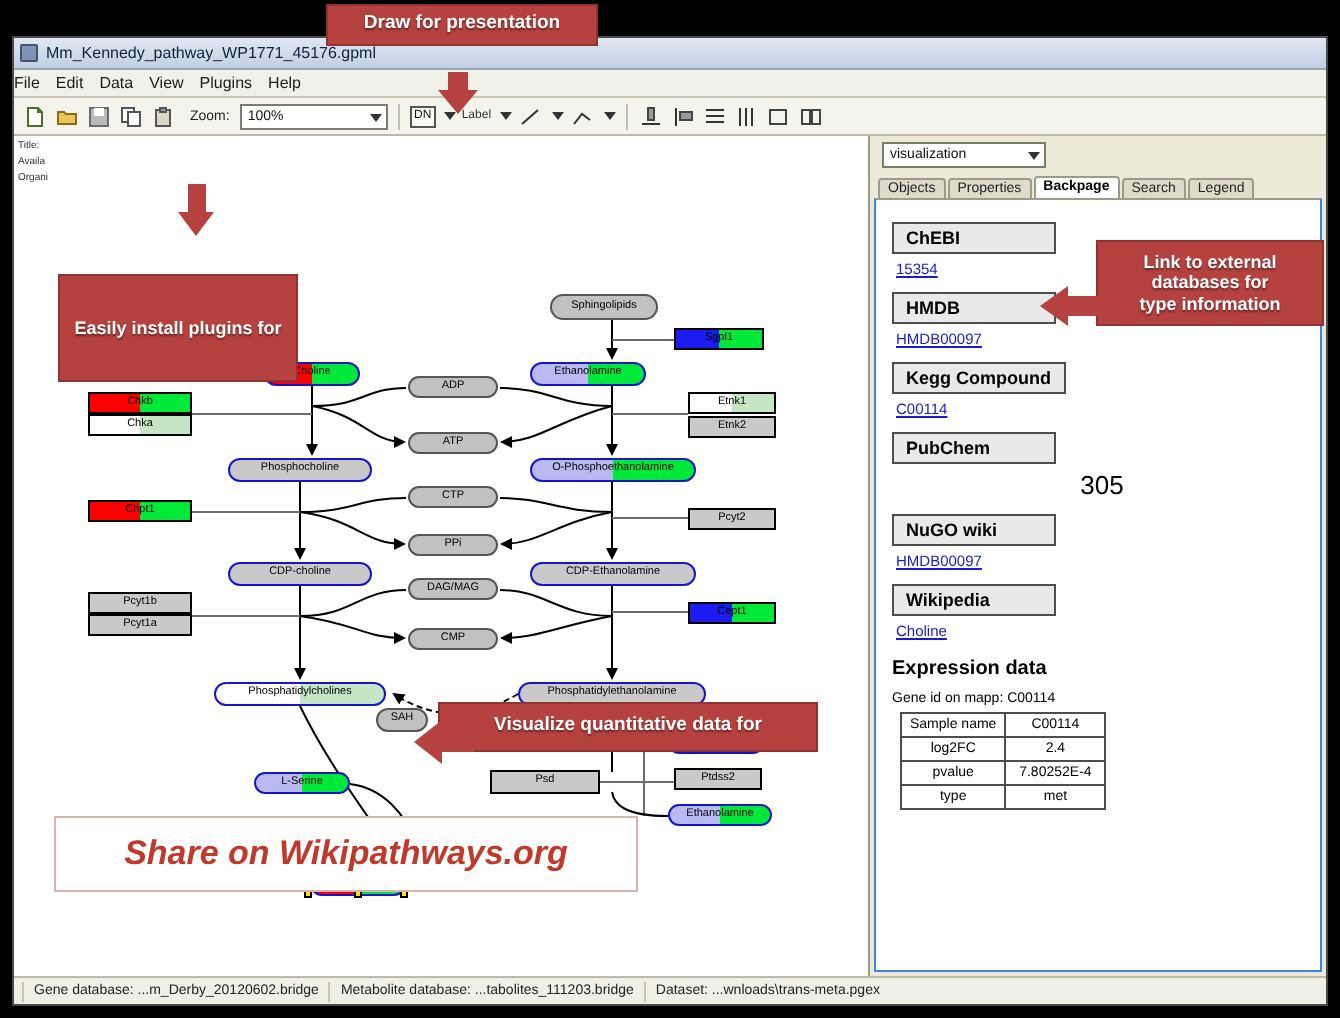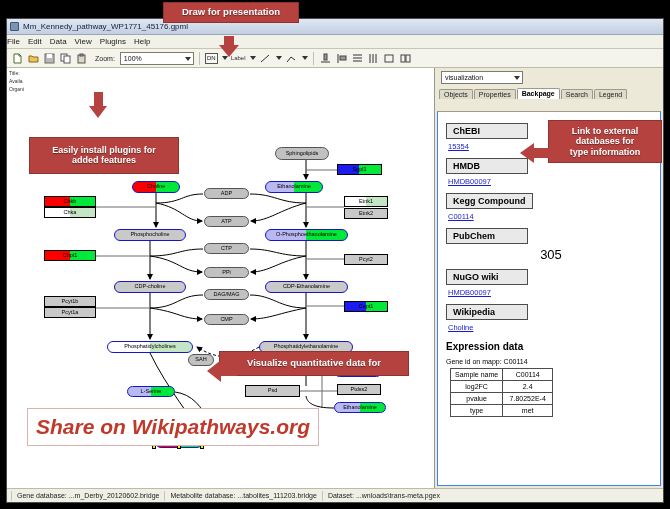--- a/index.html
+++ b/index.html
@@ -56,21 +56,21 @@
   .canvaswrap { position:relative; width:428px; background:#fff;
     border-right:1px solid #9a9a8a; overflow:hidden; }
   .sidecol { flex:1; background:#ece9d8; display:flex; flex-direction:column; }
   
   .tabrow { height:13px; display:flex; align-items:flex-end; padding-left:4px; gap:1px;
     background:#ece9d8; }
   .tab { font-size:7px; padding:1px 4px 1px; border:1px solid #9d9a8b;
     border-bottom:none; background:#dedbcb; color:#222; border-radius:2px 2px 0 0; }
   .tab.active { background:#fff; color:#000; font-weight:bold; padding-bottom:2px; }
   .backpage { flex:1; background:#fff; border:1px solid #3b82f6; border-top:1px solid #9d9a8b;
-    margin:12px 2px 2px 2px; overflow:hidden; padding:6px 6px 0 8px; position:relative; }
+    margin:0 2px 2px 2px; overflow:hidden; padding:6px 6px 0 8px; position:relative; }
   .dbhdr {
     display:inline-block; min-width:82px; background:#e9e9e9; border:1px solid #4d4d4d;
     font-size:9px; font-weight:bold; color:#000; padding:2px 6px; margin-top:5px;
   }
   .dblink { display:block; font-size:7.5px; color:#1a1ad0; text-decoration:underline;
     margin:3px 0 2px 2px; }
   .dbplain { display:block; font-size:13px; color:#000; margin:3px 0 2px 2px;text-align:center; }
   .exprhdr { font-size:10px; font-weight:bold; color:#000; margin:9px 0 6px 0; }
   .genemapp { font-size:7px; color:#000; margin-bottom:3px; }
   table.expr { border-collapse:collapse; margin-left:4px; }
@@ -386,34 +386,33 @@
           <div class="handle" style="left: 145px; top: 365px;"></div>
           <div class="handle" style="left: 170px; top: 365px;"></div>
           <div class="handle" style="left: 193px; top: 365px;"></div>
           <div class="handle" style="left: 145px; top: 372px;"></div>
           <div class="handle" style="left: 193px; top: 372px;"></div>
           <div class="handle" style="left: 145px; top: 377px;"></div>
           <div class="handle" style="left: 170px; top: 377px;"></div>
           <div class="handle" style="left: 193px; top: 377px;"></div>
         </div>
 
-      <div class="callout" style="left:22px;top:69px;width:150px;padding:7px 4px;font-size:9px;">
+      <div class="callout" style="left:22px;top:69px;width:120px;padding:21px 4px;font-size:9px;">
         <div>Easily install plugins for</div>
-        <div>added features</div>
       </div>
       <div class="cal-arrow" style="left:82px;top:38px;border-left:9px solid transparent;border-right:9px solid transparent;border-top:12px solid #b5423f;"></div>
       <div style="position:absolute;left:87px;top:24px;width:9px;height:16px;background:#b5423f;"></div>
 
       <div class="callout" style="left:212px;top:283px;width:190px;padding:6px 4px;font-size:9.5px;">
         <div>Visualize quantitative data  for</div>
       </div>
       <div class="cal-arrow" style="left:200px;top:292px;border-top:11px solid transparent;border-bottom:11px solid transparent;border-right:14px solid #b5423f;"></div>
       <div style="position:absolute;left:213px;top:298px;width:17px;height:10px;background:#b5423f;"></div>
 
-      <div class="sharebox" style="left:20px;top:340px;width:292px;height:38px;font-size:21px;text-align:right;">Share on Wikipathways.org</div>
+      <div class="sharebox" style="left:20px;top:340px;width:292px;height:38px;font-size:17px;text-align:right;">Share on Wikipathways.org</div>
     </div>
 
     <div class="sidecol">
       <div style="padding:3px 4px 2px 6px;">
         <div class="zoomsel" style="width:82px;">
           <span>visualization</span>
           <span class="arr"></span>
         </div>
       </div>
       <div class="tabrow">

